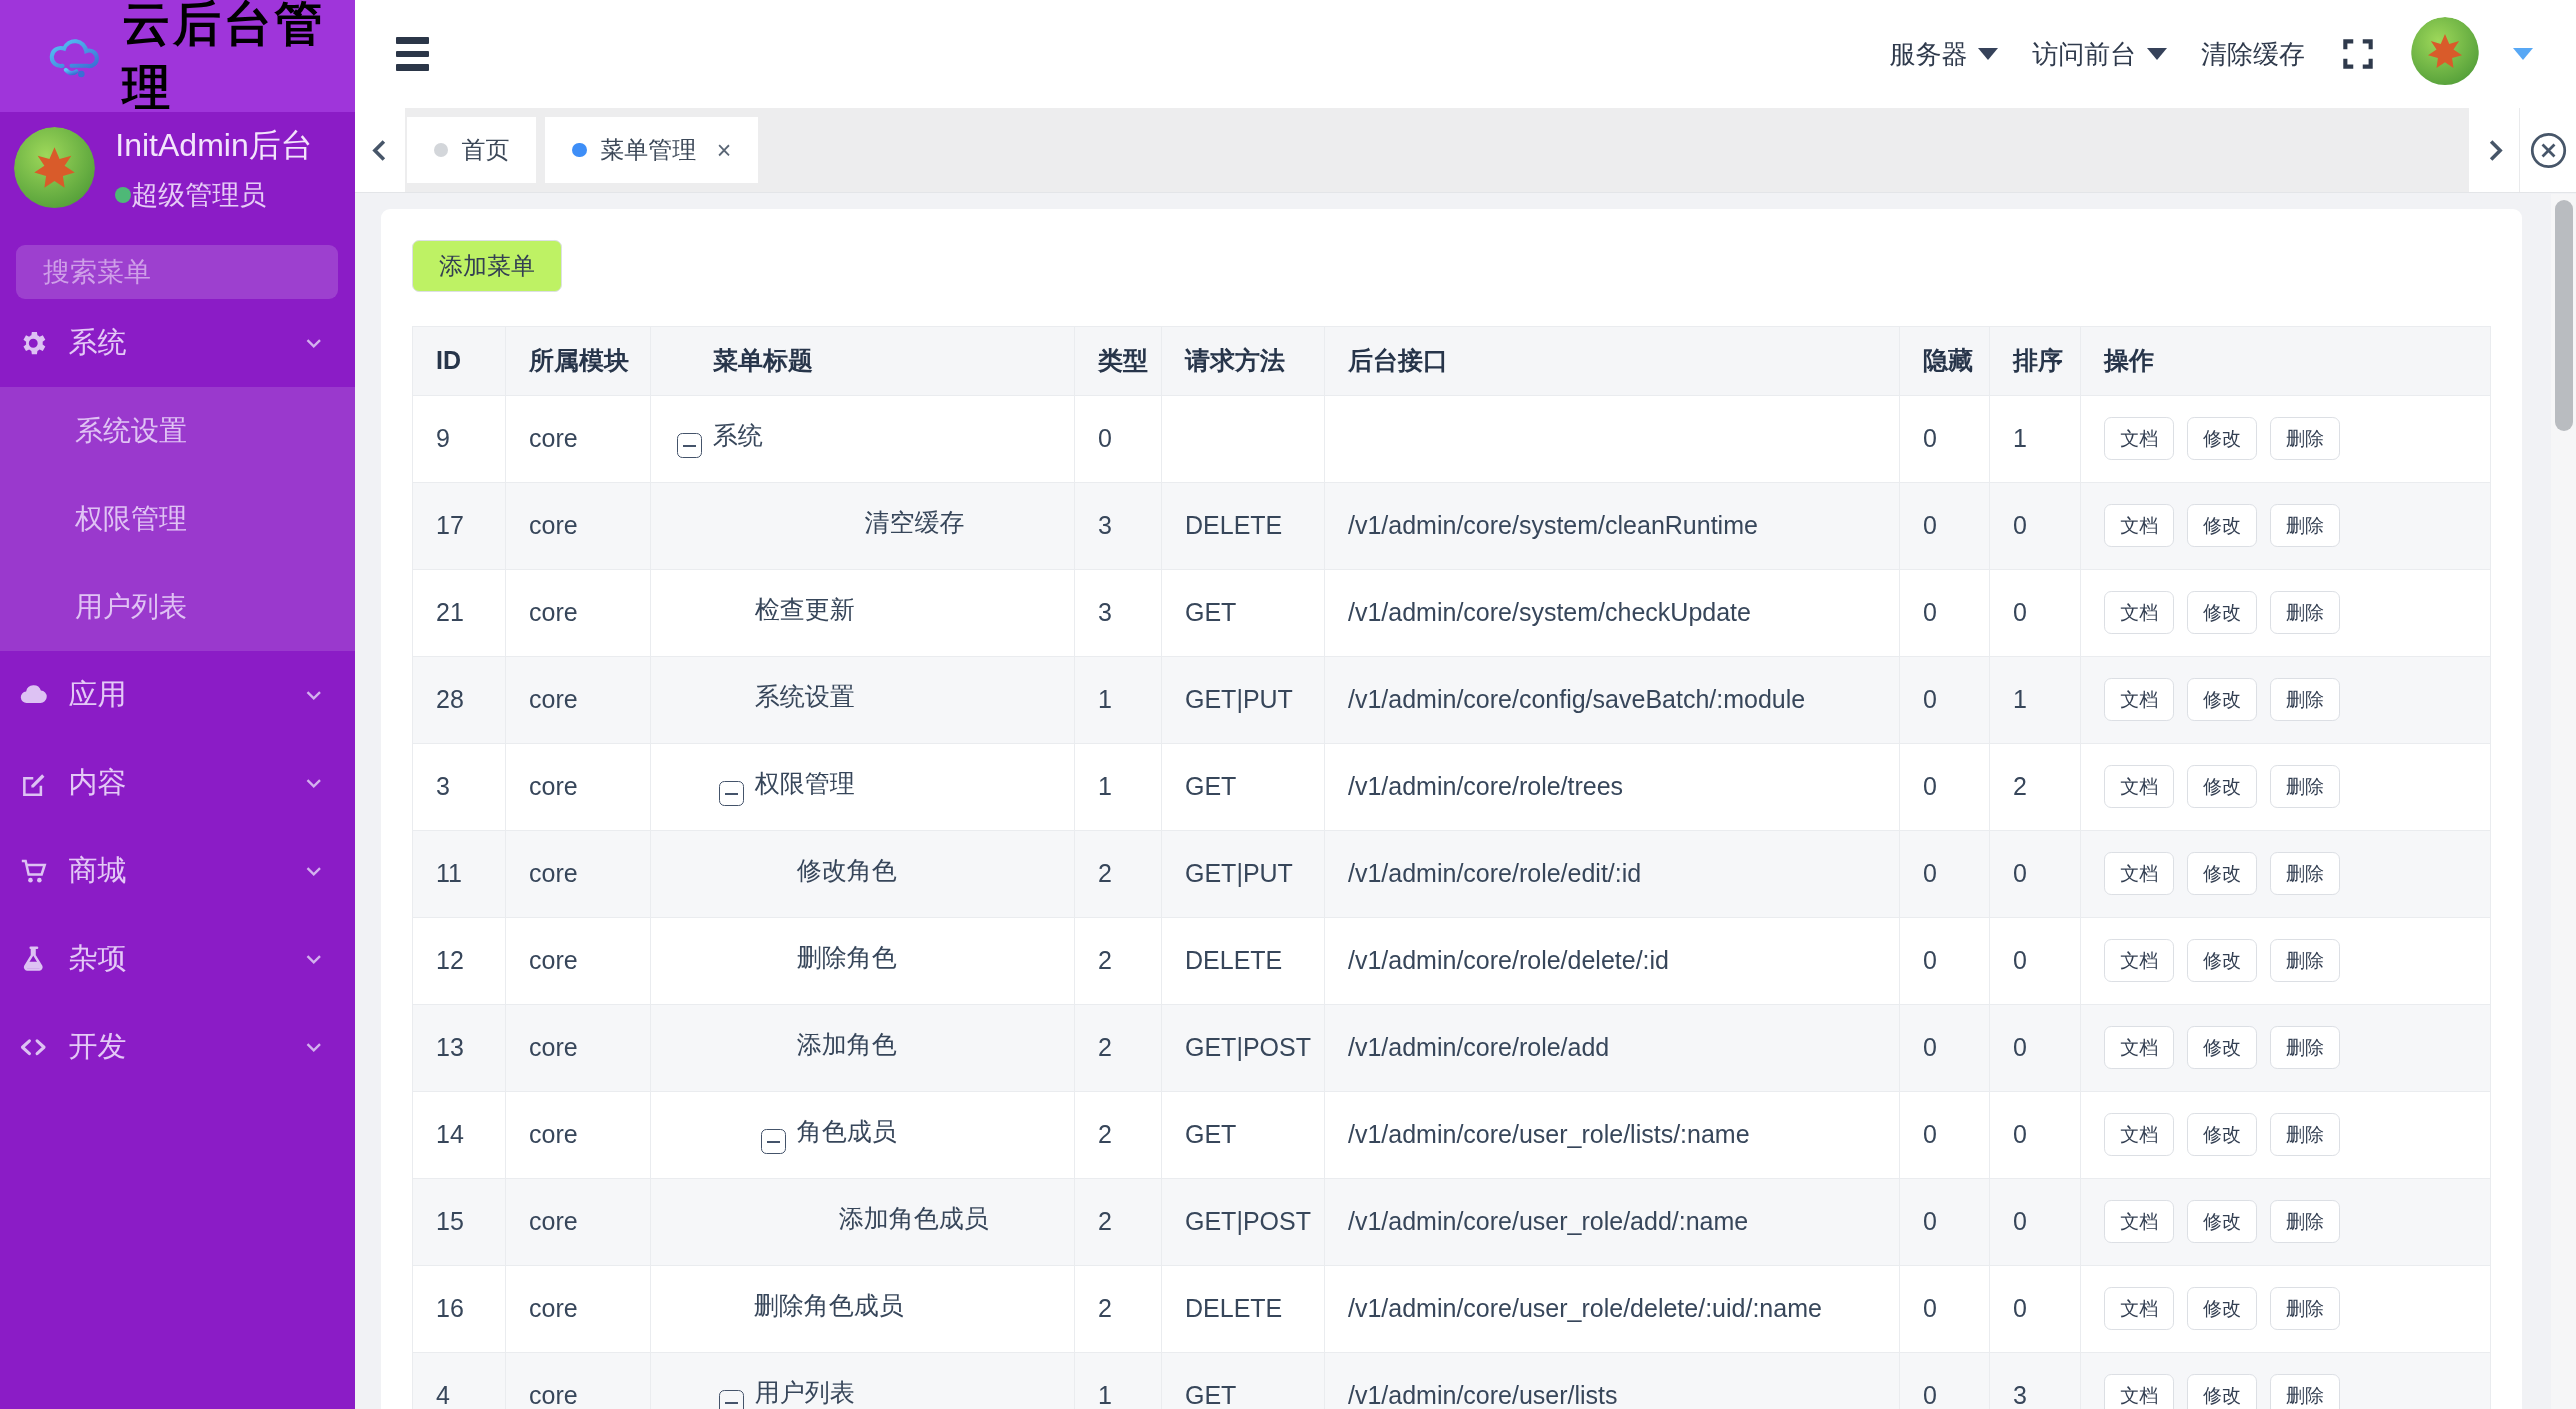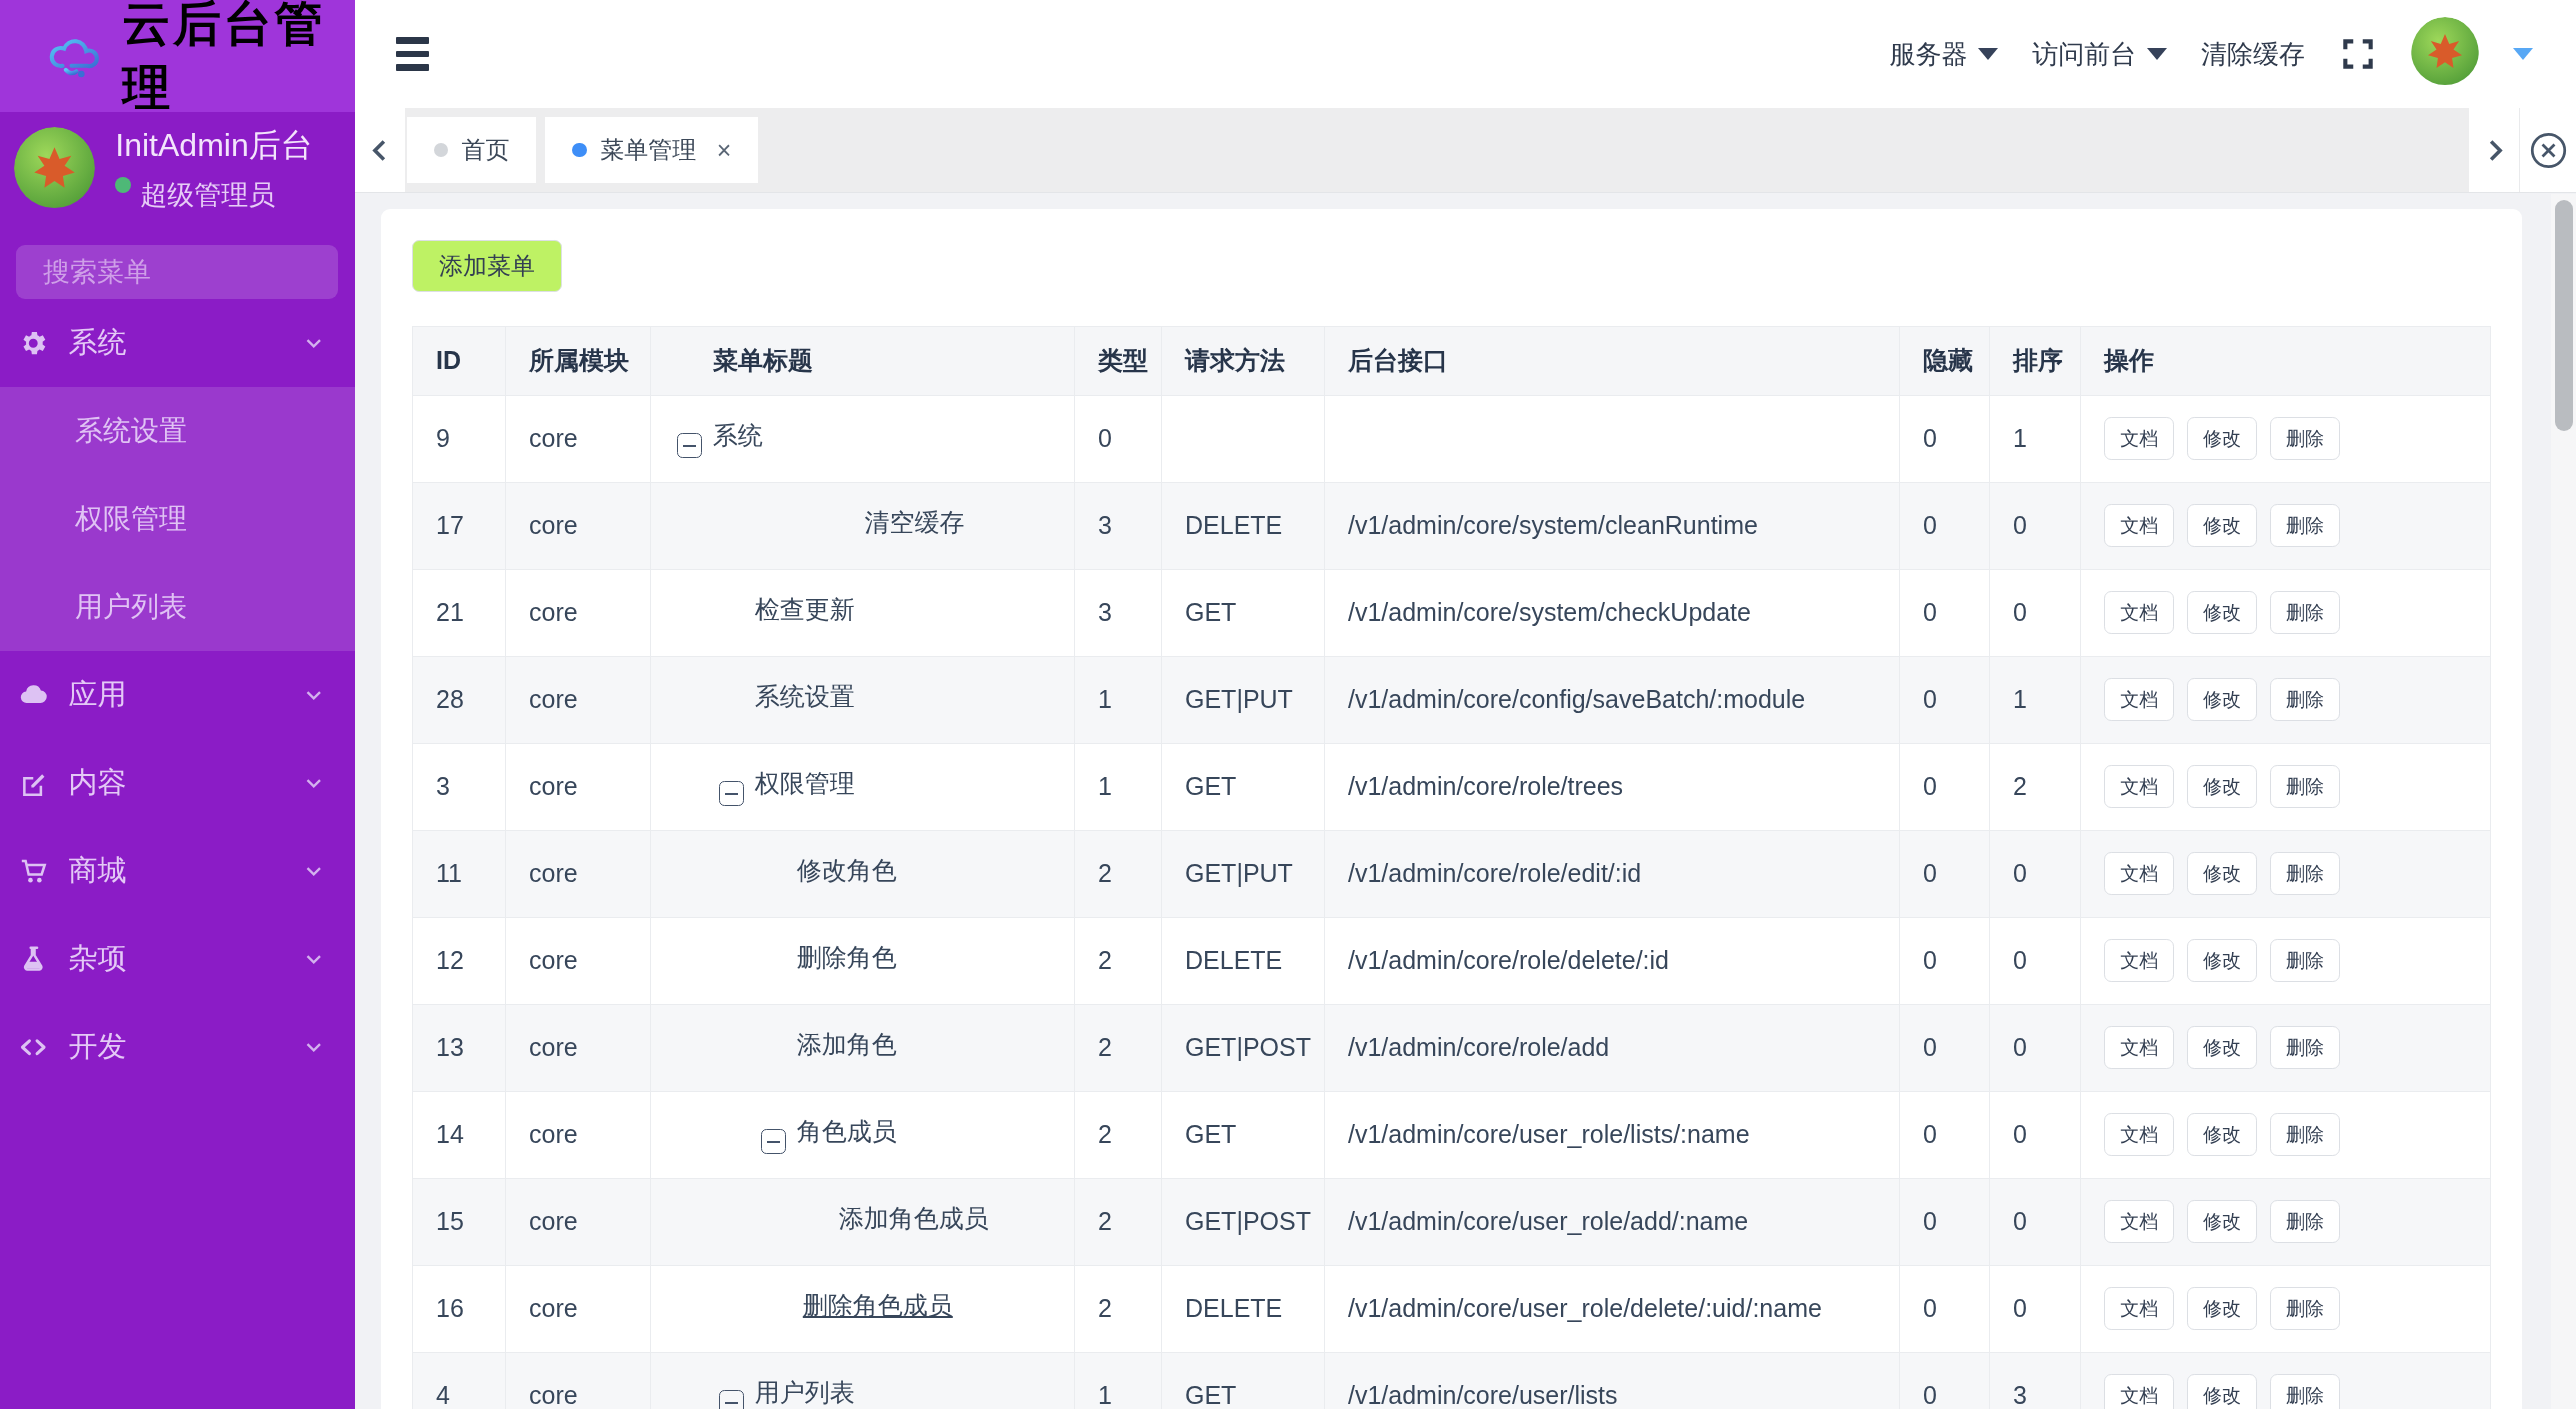--- a/index.html
+++ b/index.html
@@ -7,21 +7,21 @@
   body { display:flex; font-family:"Liberation Sans","DejaVu Sans",sans-serif; background:#fff; }
 
   
   .sidebar { width:355px; flex:none; background:#8b1cc6; height:100%; }
   .logo-band { height:112px; background:#9f35da; display:flex; align-items:center; padding-left:47px; gap:23px; }
   .logo-title { font-size:48px; color:#000000; letter-spacing:2.7px; font-weight:700; }
   .user-block { display:flex; align-items:center; margin:16px 0 0 14.3px; gap:20px; height:81px; }
   .avatar { border-radius:50%; overflow:hidden; flex:none; }
   .user-meta { display:flex; flex-direction:column; gap:9px; }
   .user-name { font-size:32px; color:#f3e4fc; font-weight:400; }
-  .user-role { display:flex; align-items:flex-start; gap:9px; font-size:27px; color:#e7cdf6; }
+  .user-role { display:flex; align-items:center; gap:0; font-size:27px; color:#e7cdf6; }
   .role-dot { width:16px; height:16px; border-radius:50%; background:#4eb877; }
   .search-wrap { margin:36px 17px 0 16px; }
   .search-input { width:100%; height:54px; border:none; outline:none; border-radius:9px;
     background:rgba(255,255,255,.16); color:#f3e4fc; font-size:27px; padding:0 27px;
     font-family:"Liberation Sans","DejaVu Sans",sans-serif; }
   .search-input::placeholder { color:#cf9fe8; }
   .nav { margin-top:0; }
   .nav-item { height:88px; display:flex; align-items:center; padding:0 30.5px 0 18px; color:#e4c9f6;
     font-size:29px; cursor:pointer; }
   .nav-item .ico { width:30.5px; height:30.5px; margin-right:20px; flex:none; }
@@ -468,21 +468,21 @@
                   <button class="op-btn">文档</button>
                   <button class="op-btn">修改</button>
                   <button class="op-btn">删除</button>
                 </span>
               </td>
   </tr>
 
   <tr>
     <td>16</td>
     <td>core</td>
-    <td style="padding-left: 116px; text-decoration: underline;"><span class="toggle leaf"></span><span class="title-text">删除角色成员</span></td>
+    <td style="padding-left: 67px;"><span class="toggle leaf"></span><span class="title-text">删除角色成员</span></td>
     <td>2</td>
     <td>DELETE</td>
     <td>/v1/admin/core/user_role/delete/:uid/:name</td>
     <td>0</td>
     <td>0</td>
     <td>
                 <span class="ops">
                   <button class="op-btn">文档</button>
                   <button class="op-btn">修改</button>
                   <button class="op-btn">删除</button>

